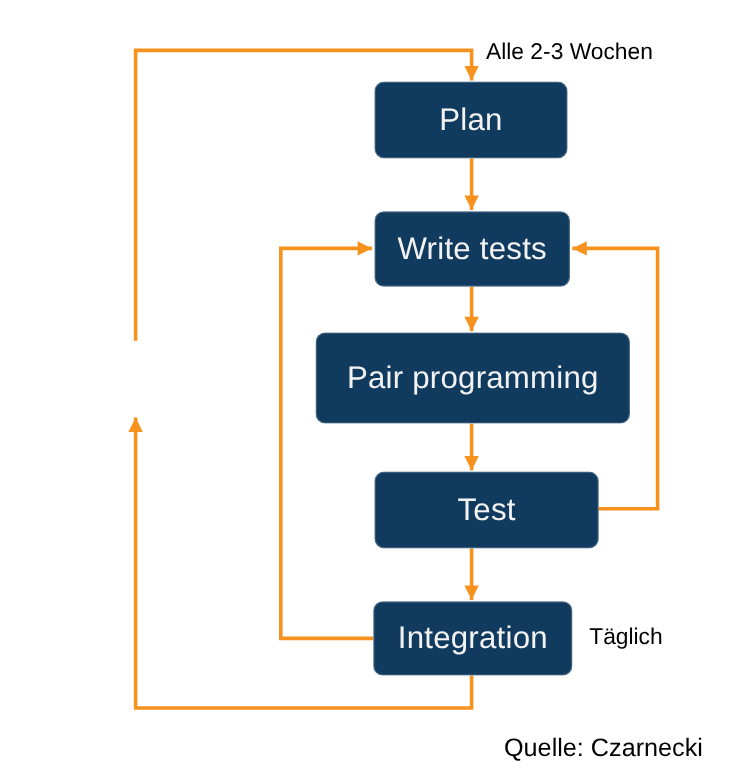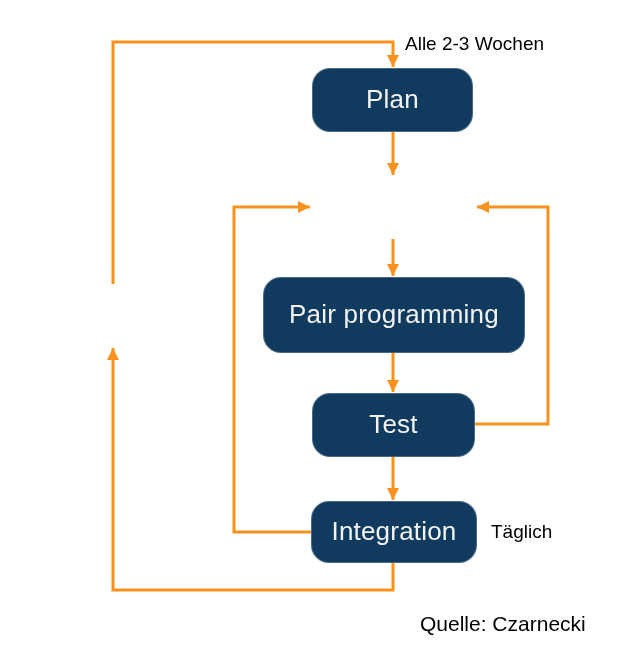--- a/index.html
+++ b/index.html
@@ -27,21 +27,21 @@
   }
   .connectors path.link {
     fill: none;
     stroke: var(--arrow, #F8921E);
     stroke-width: 3;
   }
   .node {
     position: absolute;
     background: var(--box-fill, #113B5E);
     color: var(--box-text, #F2F2F2);
-    border-radius: 18px;
+    border-radius: 8px;
     border: 1px solid rgba(142,163,181,0.45);
     display: flex;
     flex-direction: column;
     align-items: center;
     justify-content: center;
     text-align: center;
     font-size: 26px;
     line-height: 1.22;
     letter-spacing: 0.2px;
   }
@@ -71,26 +71,29 @@
     <path class="link" d="M393,457 L393,500" marker-end="url(#ah)"></path>
     <path class="link" d="M475,424 L548,424 L548,207 L477,207" marker-end="url(#ah)"></path>
     <path class="link" d="M311,532 L234,532 L234,207 L310,207" marker-end="url(#ah)"></path>
     <path class="link" d="M393,563 L393,590 L113,590 L113,348" marker-end="url(#ah)"></path>
   </svg>
 
   <div class="node" style="left:312px; top:68px; width:161px; height:64px;">
     <span>Plan</span>
   </div>
 
+  <div class="node" style="left:312px; top:176px; width:163px; height:63px;">
+    <span>Write tests</span>
+  </div>
 
   <div class="node" style="left:263px; top:277px; width:262px; height:76px;">
     <span>Pair programming</span>
   </div>
 
-  <div class="node" style="left:312px; top:393px; width:163px; height:64px;">
+  <div class="node" style="left:312px; top:393px; width:187px; height:64px;">
     <span>Test</span>
   </div>
 
   <div class="node" style="left:311px; top:501px; width:166px; height:62px;text-align:center;">
     <span>Integration</span>
   </div>
 
 
   <div class="annotation" style="left:405px; top:13px;margin-top:20px;">Alle 2-3 Wochen</div>
 

